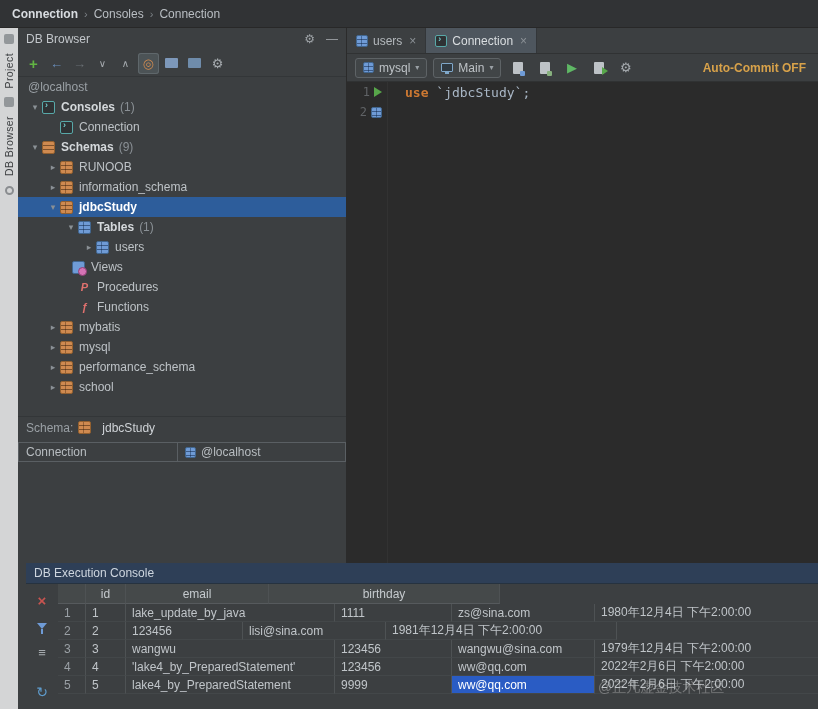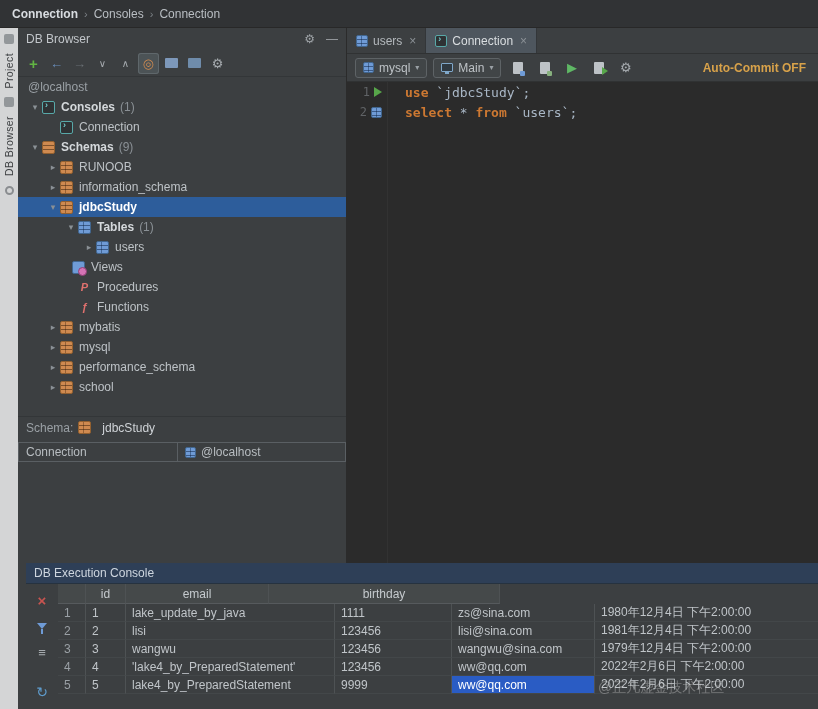--- a/index.html
+++ b/index.html
@@ -349,21 +349,20 @@
             <span class="lnum">1</span>
             <span class="gic-run"></span>
           </span>
           <span class="ctext"><span class="tok-kw">use</span><span class="tok-pl"> </span><span class="tok-id">`jdbcStudy`</span><span class="tok-pl">;</span></span>
         </div>
         <div class="cline">
           <span class="gut">
             <span class="lnum">2</span>
             <span class="ic ic-table ic-sm"></span>
           </span>
-          <span class="ctext"><span class="tok-kw">select</span><span class="tok-pl"> * </span><span class="tok-kw">from</span><span class="tok-pl"> </span><span class="tok-id">`users`</span><span class="tok-pl">;</span></span>
         </div>
       </div>
   </div>
 
   <div class="console">
     <div class="console-header">
       <span>DB Execution Console</span>
     </div>
     <div class="console-body">
       <div class="cstrip">
@@ -385,21 +384,20 @@
             <span class="gcell gnum" style="width: 28px;">1</span>
             <span class="gcell" style="width: 40px;">1</span>
             <span class="gcell" style="width: 209px;">lake_update_by_java</span>
             <span class="gcell" style="width: 117px;">1111</span>
             <span class="gcell" style="width: 143px;">zs@sina.com</span>
             <span class="gcell" style="width: 231px;">1980年12月4日 下午2:00:00</span>
           </div>
           <div class="grow">
             <span class="gcell gnum" style="width: 28px;">2</span>
             <span class="gcell" style="width: 40px;">2</span>
-            <span class="gcell" style="width: 209px;">lisi</span>
             <span class="gcell" style="width: 117px;">123456</span>
             <span class="gcell" style="width: 143px;">lisi@sina.com</span>
             <span class="gcell" style="width: 231px;">1981年12月4日 下午2:00:00</span>
           </div>
           <div class="grow">
             <span class="gcell gnum" style="width: 28px;">3</span>
             <span class="gcell" style="width: 40px;">3</span>
             <span class="gcell" style="width: 209px;">wangwu</span>
             <span class="gcell" style="width: 117px;">123456</span>
             <span class="gcell" style="width: 143px;">wangwu@sina.com</span>

